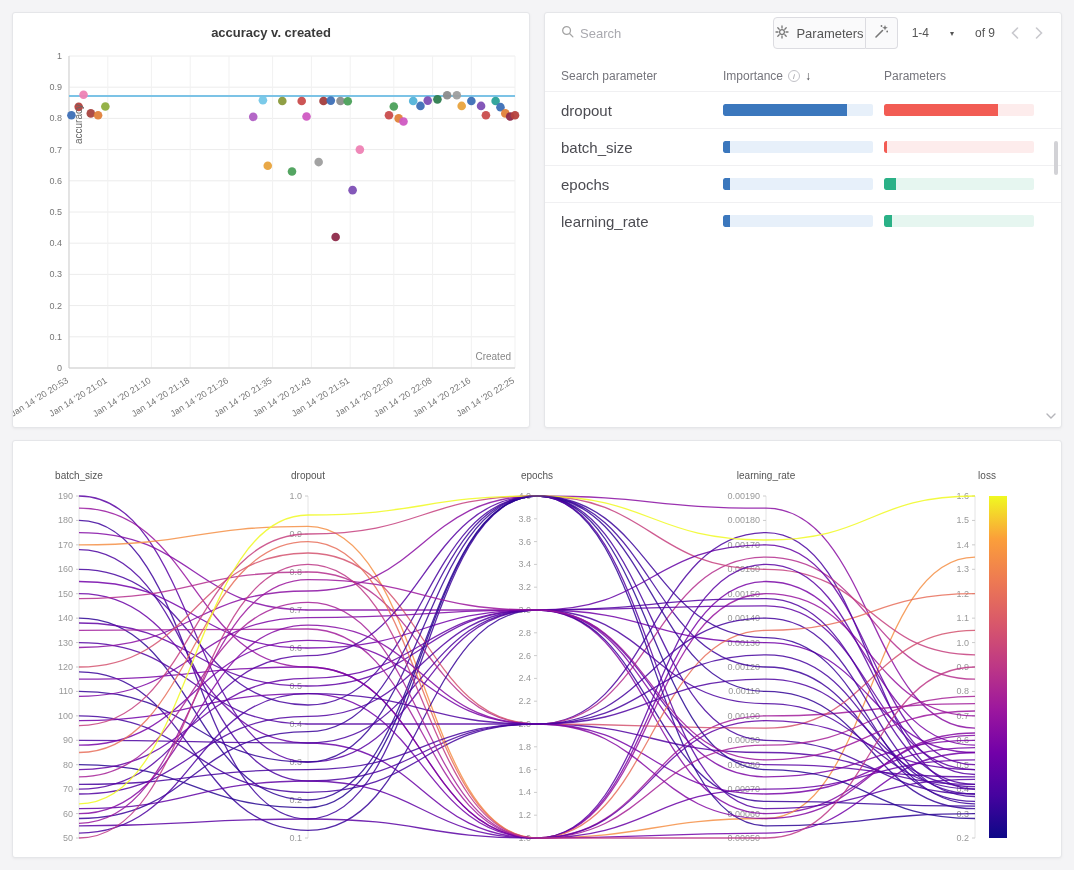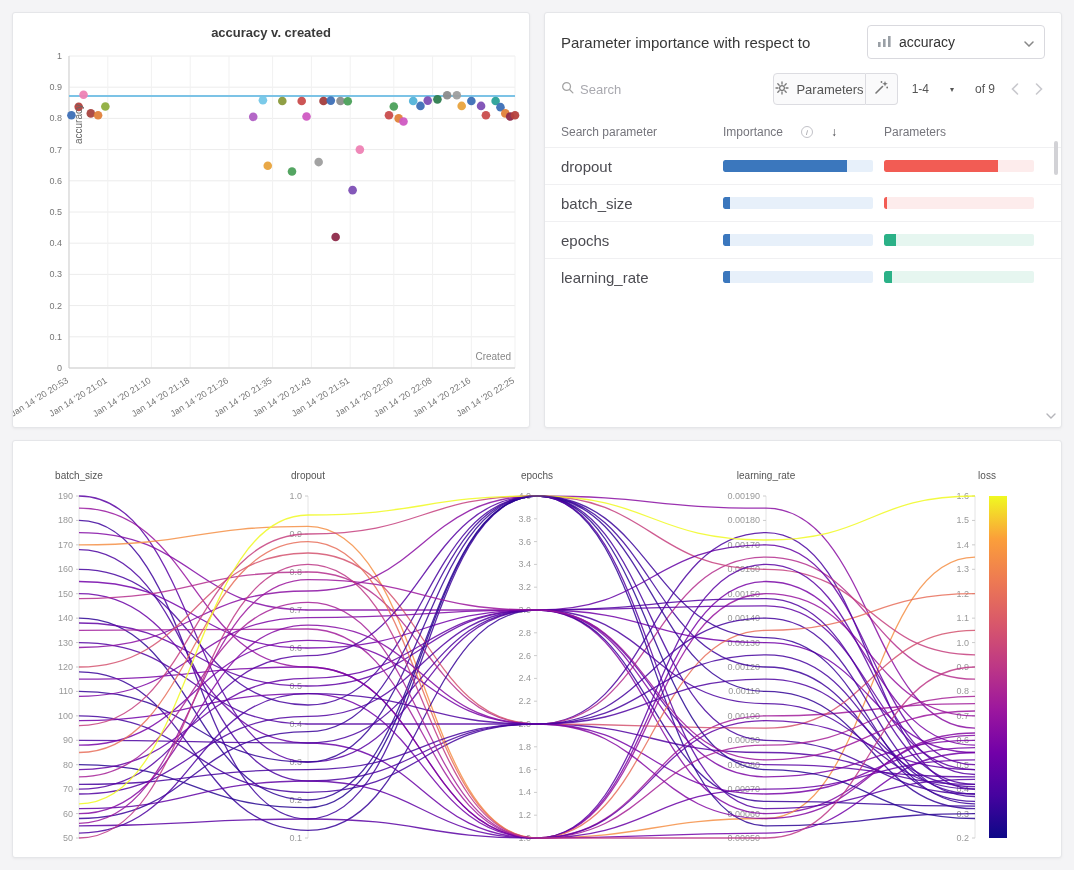--- a/index.html
+++ b/index.html
@@ -27,21 +27,21 @@
   .btn { display: flex; align-items: center; gap: 7px; border: 1px solid #dcdce1; background: #fafafb; color: #555; font-size: 13px; padding: 6px 1px; cursor: pointer; }
   .btn-parameters { border-radius: 4px 0 0 4px; }
   .btn-wand { border-radius: 0 4px 4px 0; border-left: none; padding: 6px 8px; }
   .pagination { display: flex; align-items: center; gap: 19px; font-size: 12px; color: #555; margin-left: 14px; white-space: nowrap; }
   .caret { font-size: 8px; color: #555; margin: 0 2px; }
   .page-chevrons { display: flex; align-items: center; gap: 16px; margin-left: 16px; margin-right: 2px; }
   .page-chevrons span { cursor: pointer; display: inline-flex; }
 
   .imp-thead { display: flex; align-items: center; padding: 10px 16px 8px 16px; font-size: 12px; color: #75757c; }
   .col-name { width: 168px; }
-  .col-bar { width: 167px; display: flex; align-items: center; gap: 18px; }
+  .col-bar { width: 167px; display: flex; align-items: center; gap: 5px; }
   .info-i { display: inline-flex; align-items: center; justify-content: center; width: 12px; height: 12px; border: 1px solid #c2c2c8; border-radius: 50%; font-size: 8px; color: #9a9aa0; font-style: italic; }
   .sort-arrow { font-size: 12px; color: #3f3f45; }
   .imp-row { display: flex; align-items: center; height: 37px; border-top: 1px solid #f0f0f2; padding: 0 16px; cursor: pointer; }
   .imp-col-name { width: 168px; font-size: 15px; color: #4c4c52; }
   .imp-col-bar { width: 167px; }
   .track { width: 150px; height: 12px; border-radius: 2px; overflow: hidden; }
   .fill { height: 100%; border-radius: 2px 0 0 2px; }
 
   .scrollbar-thumb { position: absolute; right: 3px; top: 128px; width: 4px; height: 34px; background: #d2d2d6; border-radius: 2px; }
   .scroll-down { position: absolute; right: 5px; bottom: 4px; }
@@ -144,38 +144,20 @@
           <circle cx="492.30434782608694" cy="71.40800000000002" r="4.3" fill="#e0813a" fill-opacity="0.95"></circle>
           <circle cx="497.15217391304344" cy="74.52799999999999" r="4.3" fill="#8e2a4a" fill-opacity="0.95"></circle>
           <circle cx="502" cy="73.27999999999997" r="4.3" fill="#b5413d" fill-opacity="0.95"></circle>
           <text transform="translate(69 102) rotate(-90)" font-size="10" fill="#666">accuracy</text>
           <text x="498" y="318" text-anchor="end" font-size="10" fill="#888">Created</text>
         </svg>
       </div>
   </section>
 
   <section class="panel" id="panel-importance">
-    <div class="imp-header">
-      <div class="imp-title">Parameter importance with respect to</div>
-      <div class="metric-select">
-        <span>
-          <svg width="13" height="12" viewBox="0 0 13 12">
-              <rect x="0" y="7" width="2.6" height="5" fill="#9aa0a6"></rect>
-              <rect x="5" y="4" width="2.6" height="8" fill="#9aa0a6"></rect>
-              <rect x="10" y="1" width="2.6" height="11" fill="#9aa0a6"></rect>
-            </svg>
-        </span>
-        <span class="lbl">accuracy</span>
-        <span>
-          <svg width="10" height="6" viewBox="0 0 10 6">
-              <path d="M1 1 L5 5 L9 1" fill="none" stroke="#888" stroke-width="1.5" stroke-linecap="round"></path>
-            </svg>
-        </span>
-      </div>
-    </div>
 
     <div class="imp-toolbar">
       <div class="search-box">
         <span>
           <svg width="13" height="13" viewBox="0 0 14 14">
               <circle cx="6" cy="6" r="4.2" fill="none" stroke="#a5a5a5" stroke-width="1.4"></circle>
               <line x1="9.2" y1="9.2" x2="12.8" y2="12.8" stroke="#a5a5a5" stroke-width="1.4" stroke-linecap="round"></line>
             </svg>
         </span>
         <input type="text" placeholder="Search" style="">

